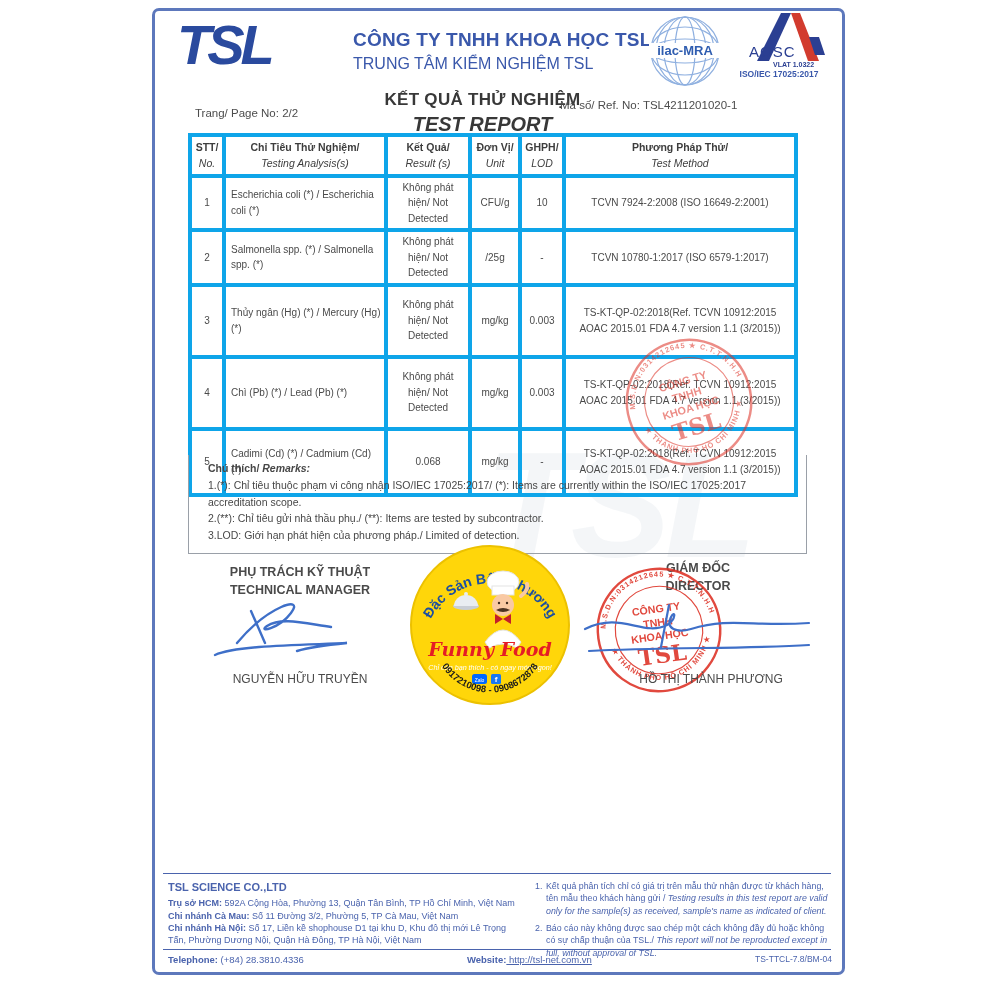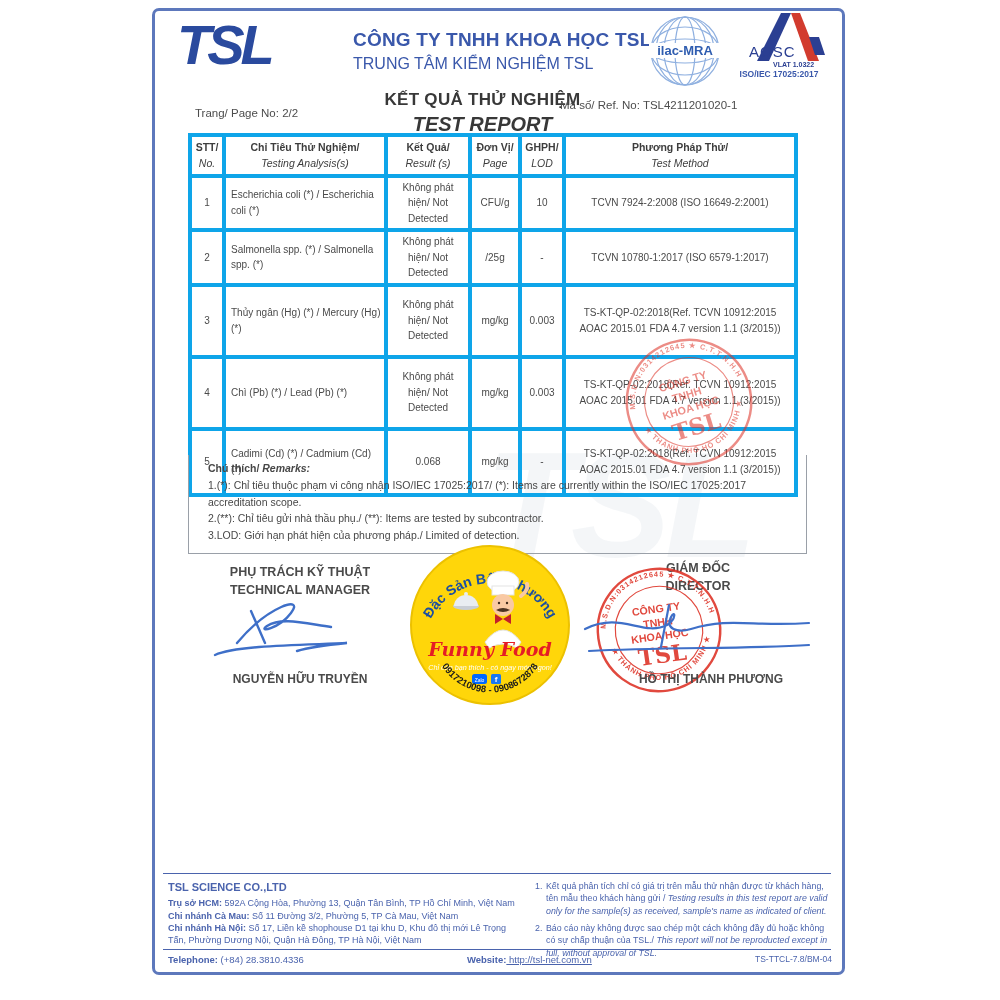--- a/index.html
+++ b/index.html
@@ -43,21 +43,21 @@
 
   .remarks{left:33px;top:444px;width:590px;border:1px solid #9aa0a8;border-top:none;
     padding:5px 8px 9px 19px;font-size:10.5px;color:#474747;line-height:1.6;}
   .remarks .rt{font-weight:bold;}
   .remarks .rt i{font-style:italic;}
 
   
   .s-title{font-size:12.5px;font-weight:bold;color:#4a4a4a;text-align:center;line-height:1.45;}
   .left-title{left:40px;top:552px;width:210px;}
   .right-title{left:468px;top:548px;width:150px;}
-  .s-name{font-size:12px;font-weight:bold;color:#4a4a4a;text-align:center;}
+  .s-name{font-size:12px;font-weight:normal;color:#4a4a4a;text-align:center;}
   .left-name{left:36px;top:661px;width:218px;}
   .right-name{left:458px;top:661px;width:196px;z-index:7;}
   .sig-left{left:52px;top:580px;width:175px;height:76px;z-index:6;}
   .sig-right{left:426px;top:590px;width:232px;height:56px;z-index:6;}
 
   .seal-director{left:436px;top:551px;width:136px;height:136px;z-index:5;opacity:.88;}
   .seal-table{left:465px;top:322px;width:138px;height:138px;z-index:4;opacity:.55;
     transform:rotate(-17deg);pointer-events:none;}
 
   .badge{left:254px;top:533px;width:162px;height:162px;z-index:8;}
@@ -131,21 +131,21 @@
           <col style="width:84px">
         <col style="width:50px">
           <col style="width:44px">
           <col style="width:232px">
       </colgroup>
       <tbody>
           <tr class="h1">
         <th><span>STT/</span><span class="en">No.</span></th>
         <th><span>Chỉ Tiêu Thử Nghiệm/</span><span class="en">Testing Analysis(s)</span></th>
         <th><span>Kết Quả/</span><span class="en">Result (s)</span></th>
-        <th><span>Đơn Vị/</span><span class="en">Page</span></th>
+        <th><span>Đơn Vị/</span><span class="en">Unit</span></th>
         <th><span>GHPH/</span><span class="en">LOD</span></th>
         <th><span>Phương Pháp Thử/</span><span class="en">Test Method</span></th>
       </tr>
       <tr class="r38">
         <td>1</td>
         <td class="a">Escherichia coli (*) / Escherichia coli (*)</td>
         <td>Không phát hiện/ Not Detected</td>
         <td>CFU/g</td>
         <td>10</td>
         <td>TCVN 7924-2:2008 (ISO 16649-2:2001)</td>

